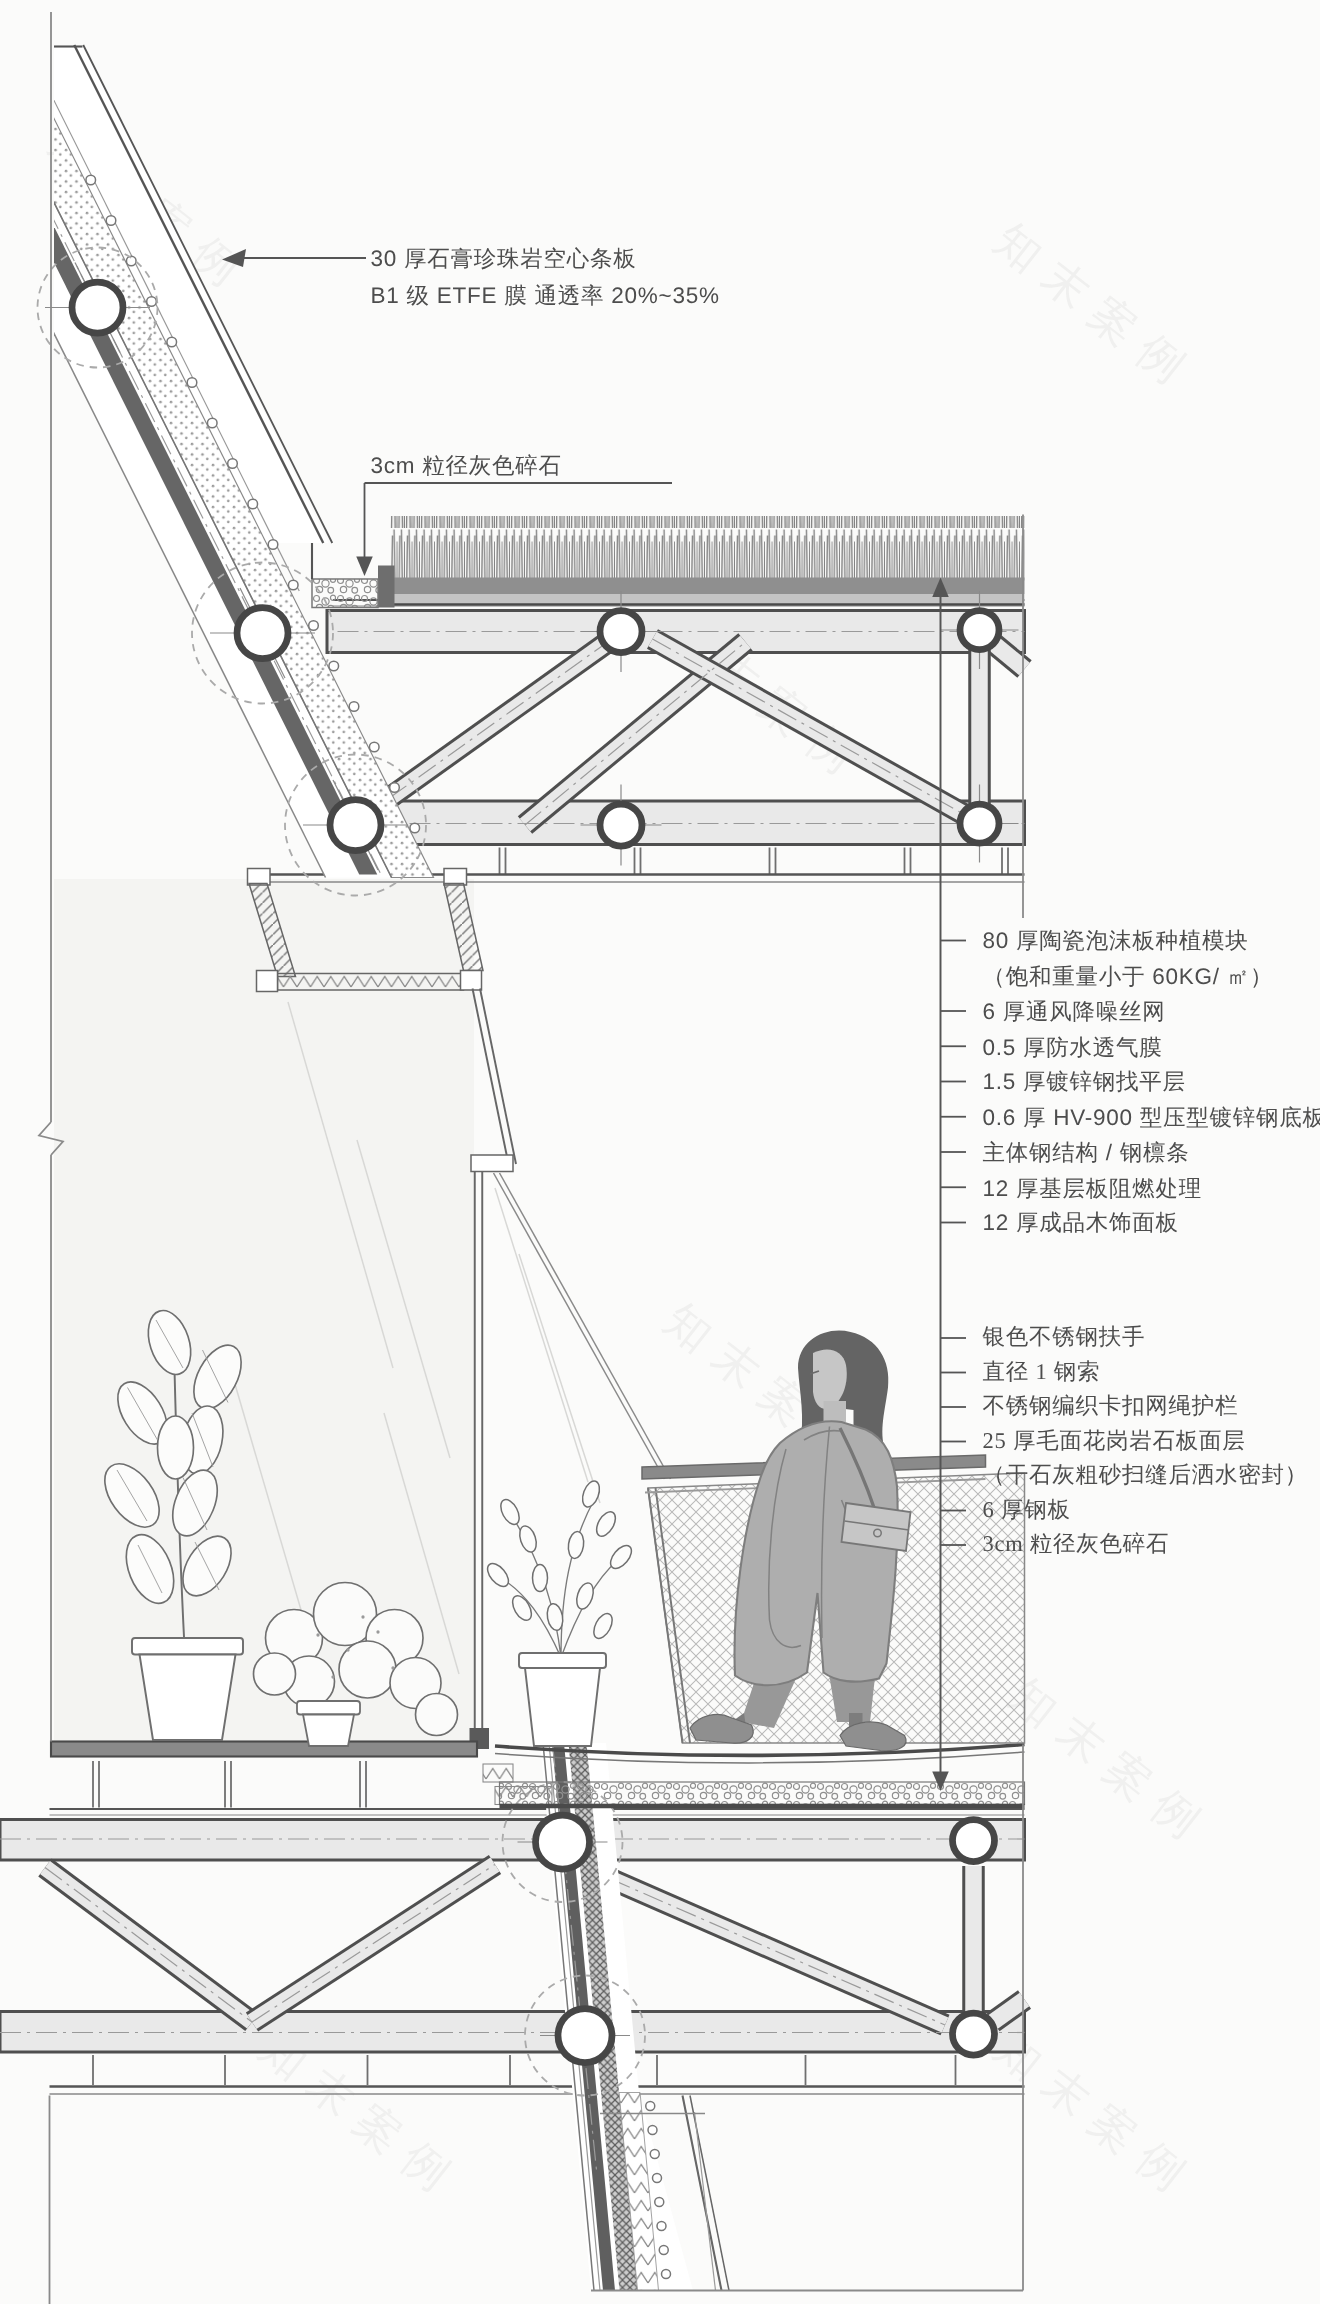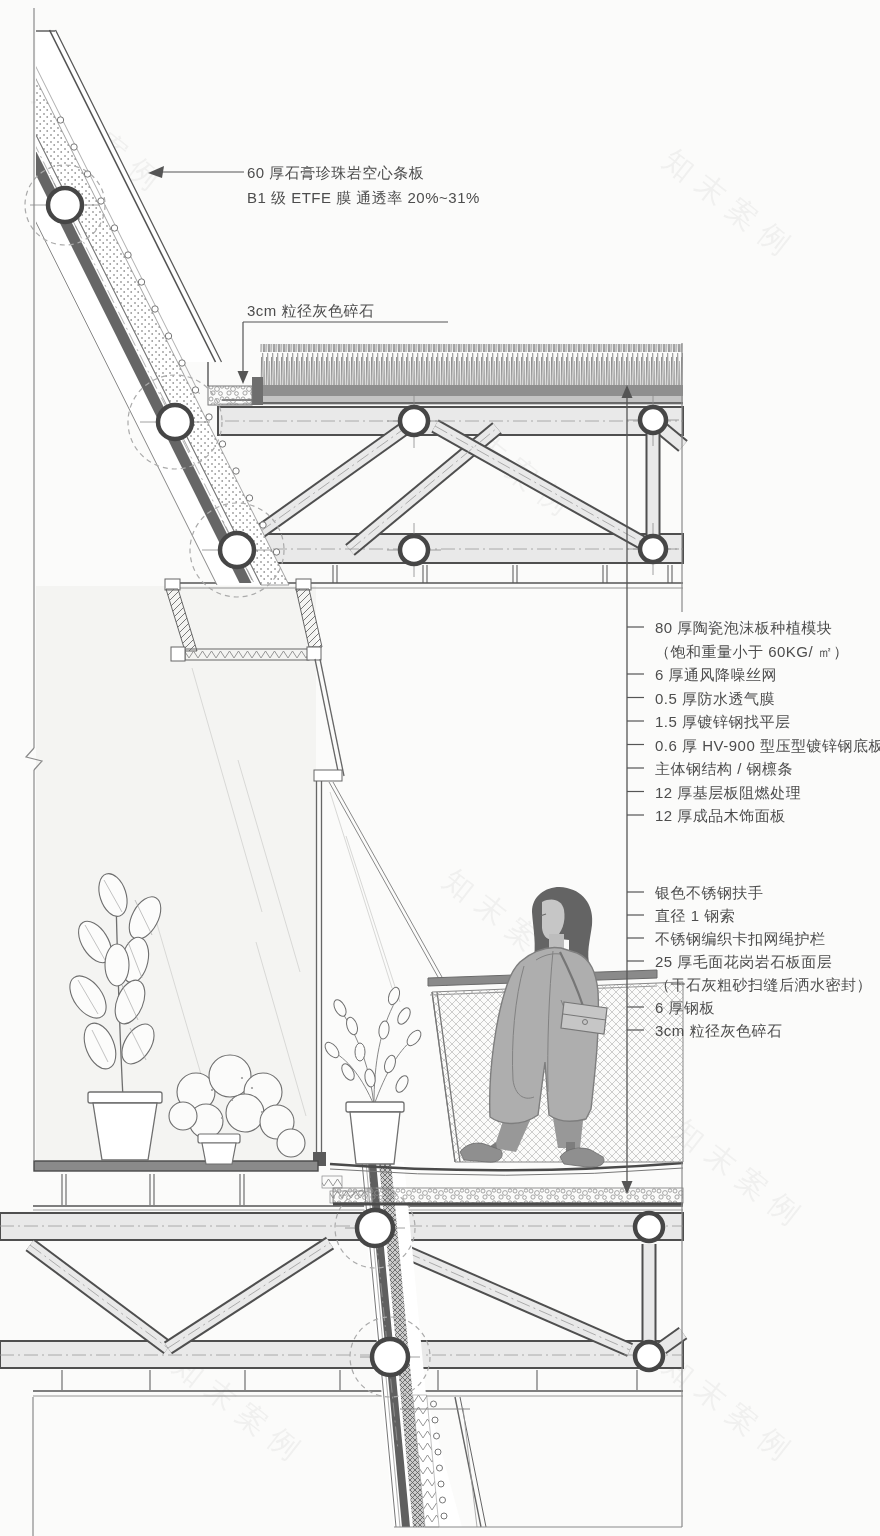--- a/index.html
+++ b/index.html
@@ -8,21 +8,21 @@
   #drawing{position:absolute;left:0;top:0;z-index:2;}
   .wm{position:absolute;z-index:1;color:rgba(60,60,60,0.06);font-size:30px;letter-spacing:10px;
       transform:rotate(38deg);white-space:nowrap;user-select:none;}
   .callout{position:absolute;z-index:3;color:#4d4d4d;font-size:15px;line-height:23.5px;
            white-space:nowrap;letter-spacing:0.5px;}
   .callout div{height:23.5px;}
   #co-top{left:247px;top:161px;line-height:24.5px;}
   #co-top div{height:24.5px;}
   #co-gravel{left:247px;top:299px;}
   #co-mid{left:655px;top:616px;}
-  #co-low{left:655px;top:881px;line-height:23px;}
+  #co-low{left:655px;top:881px;line-height:23px;font-family:Liberation Serif, serif;}
   #co-low div{height:23px;}
 </style>
 </head>
 <body>
 
 <div id="stage">
 
   <div class="wm" style="left:20px;top:120px">知末案例</div>
   <div class="wm" style="left:650px;top:185px">知末案例</div>
   <div class="wm" style="left:430px;top:445px">知末案例</div>
@@ -452,22 +452,22 @@
         <line x1="627" y1="915" x2="644" y2="915"></line>
         <line x1="627" y1="938" x2="644" y2="938"></line>
         <line x1="627" y1="961" x2="644" y2="961"></line>
         <line x1="627" y1="1007" x2="644" y2="1007"></line>
         <line x1="627" y1="1030" x2="644" y2="1030"></line>
       </g>
     </g>
   </svg>
 
   <div class="callout" id="co-top">
-    <div>60 厚石膏珍珠岩空心条板</div>
-    <div>B1 级 ETFE 膜  通透率 20%~31%</div>
+    <div>30 厚石膏珍珠岩空心条板</div>
+    <div>B1 级 ETFE 膜  通透率 20%~35%</div>
   </div>
 
   <div class="callout" id="co-gravel">
     <div>3cm 粒径灰色碎石</div>
   </div>
 
   <div class="callout" id="co-mid">
     <div>80 厚陶瓷泡沫板种植模块</div>
     <div>（饱和重量小于 60KG/ ㎡）</div>
     <div>6 厚通风降噪丝网</div>

